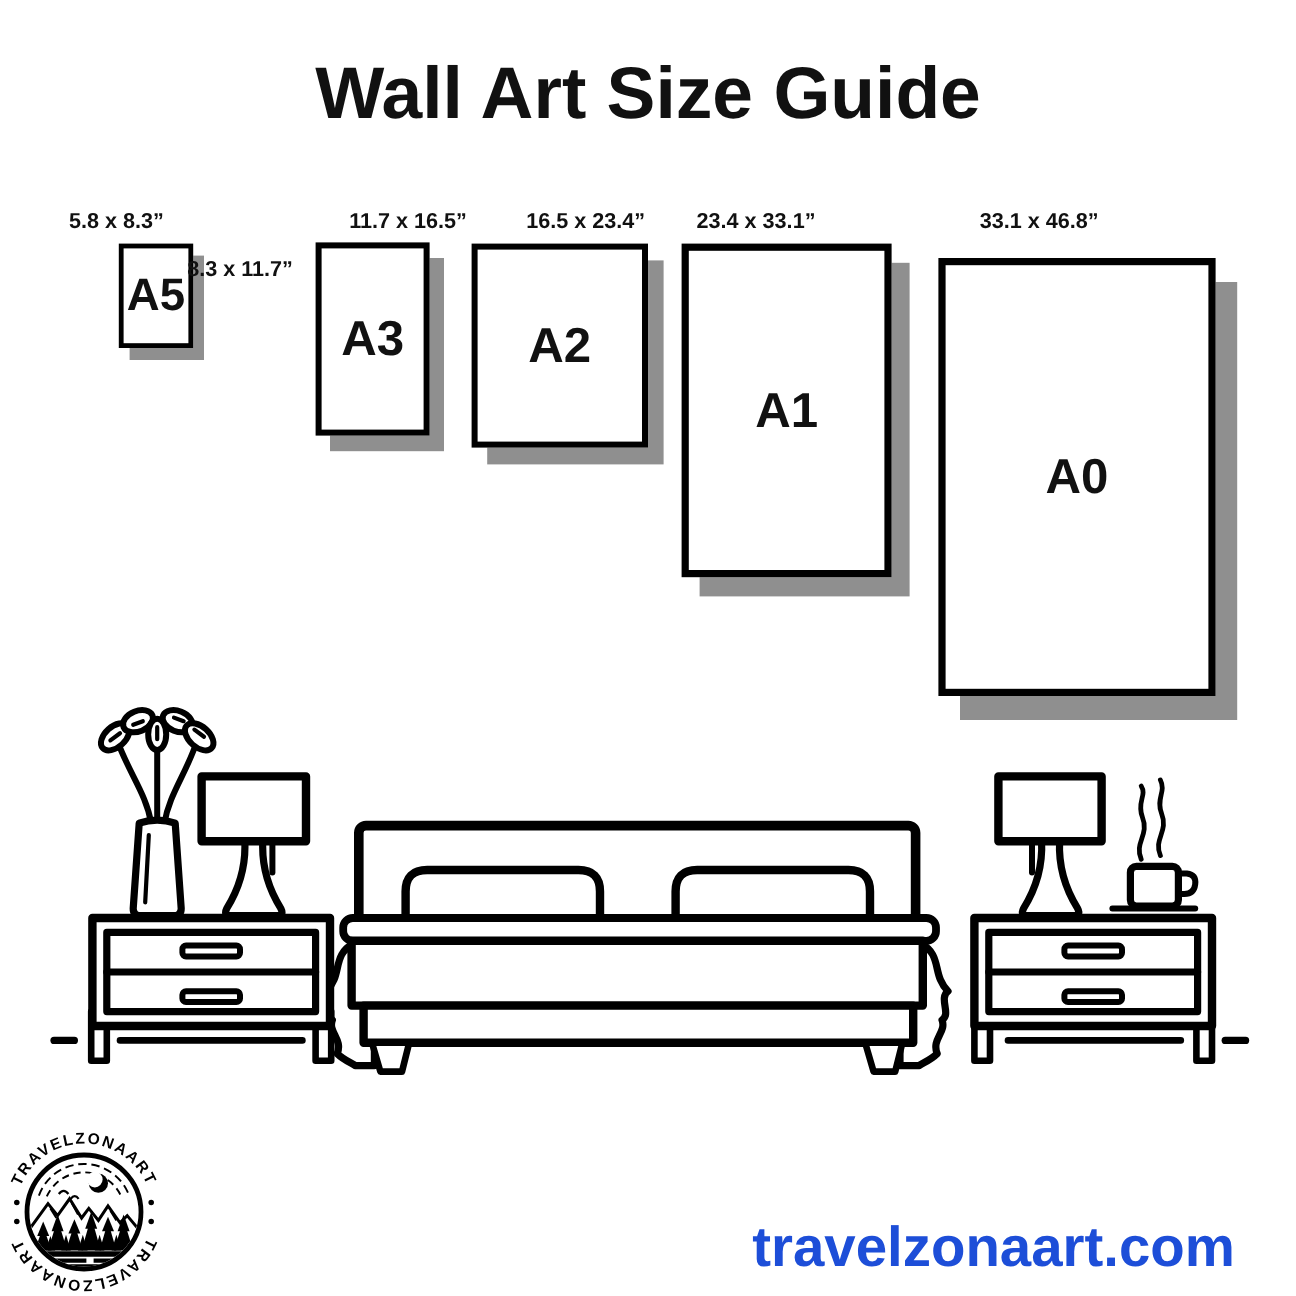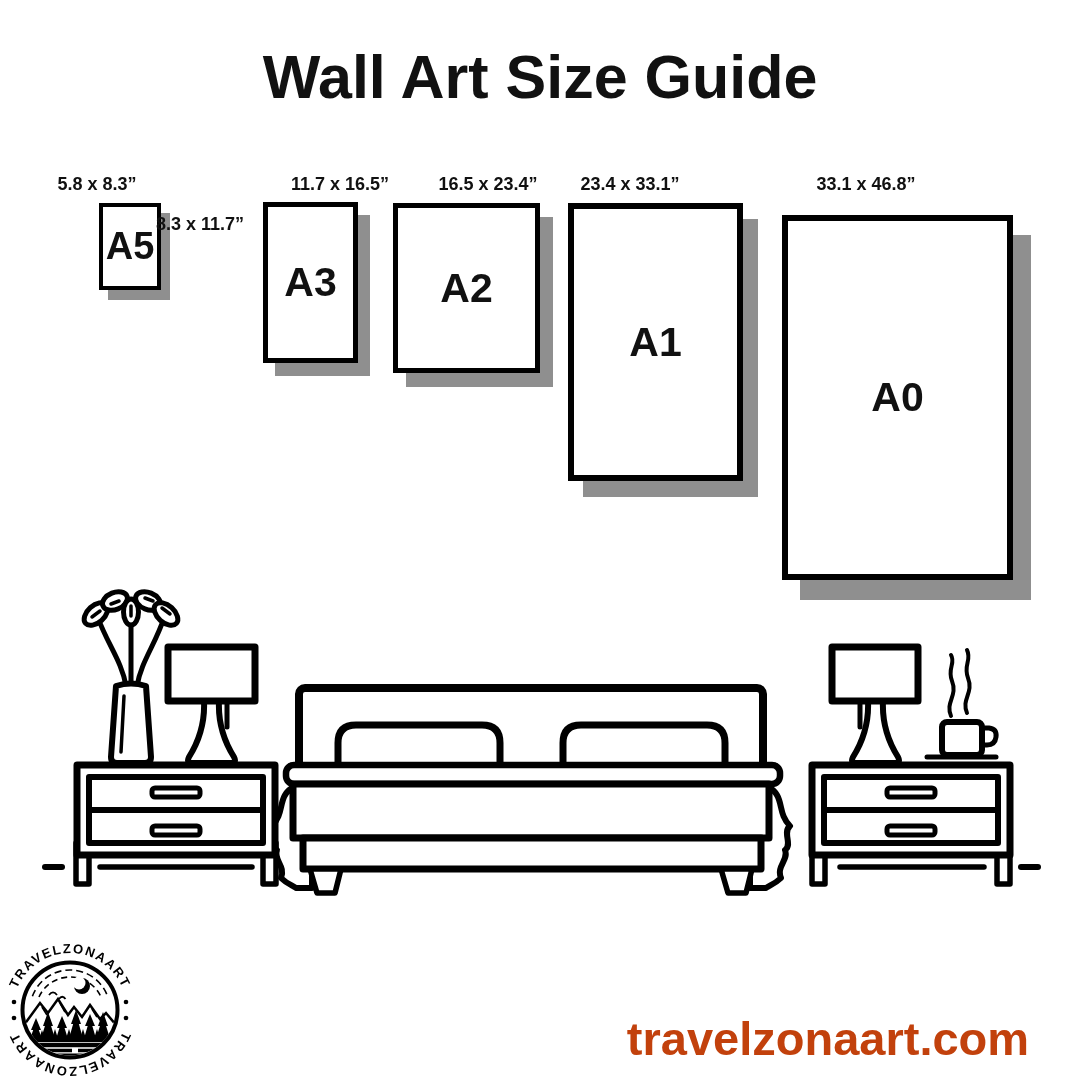--- a/index.html
+++ b/index.html
@@ -27,21 +27,21 @@
   .rect-a4{left:155px;top:203px;width:89px; height:110px;border-width:5px;box-shadow:11px 11px 0 #8f8f8f;font-size:39px;}
   .rect-a3{left:263px;top:202px;width:95px;height:161px;border-width:5px;box-shadow:12px 13px 0 #8f8f8f;}
   .rect-a2{left:393px;top:203px;width:147px;height:170px;border-width:5px;box-shadow:13px 14px 0 #8f8f8f;text-align:right;}
   .rect-a1{left:568px;top:203px;width:175px;height:278px;border-width:6px;box-shadow:15px 16px 0 #8f8f8f;}
   .rect-a0{left:782px;top:203px;width:231px;height:365px;border-width:6px;box-shadow:18px 20px 0 #8f8f8f;margin-top:12px;}
   .scene{position:absolute;left:0;top:575px;width:1080px;height:325px;}
   .logo{position:absolute;left:2px;top:941px;width:136px;height:136px;}
   .logo-ring-text{font-family:"Liberation Sans",sans-serif;font-size:13px;font-weight:700;letter-spacing:1.6px;fill:#000;}
   .site-url{
     position:absolute;left:598px;top:1011px;width:460px;text-align:center;
-    font-size:47px;font-weight:700;color:#c2410c;letter-spacing:0px;
+    font-size:47px;font-weight:700;color:#1d4ed8;letter-spacing:0px;
   }
 </style>
 </head>
 <body>
 
 <div class="canvas">
 
   <div class="page-title">Wall Art Size Guide</div>
 
   <div class="dim-label lbl-a5">5.8 x 8.3”</div>

